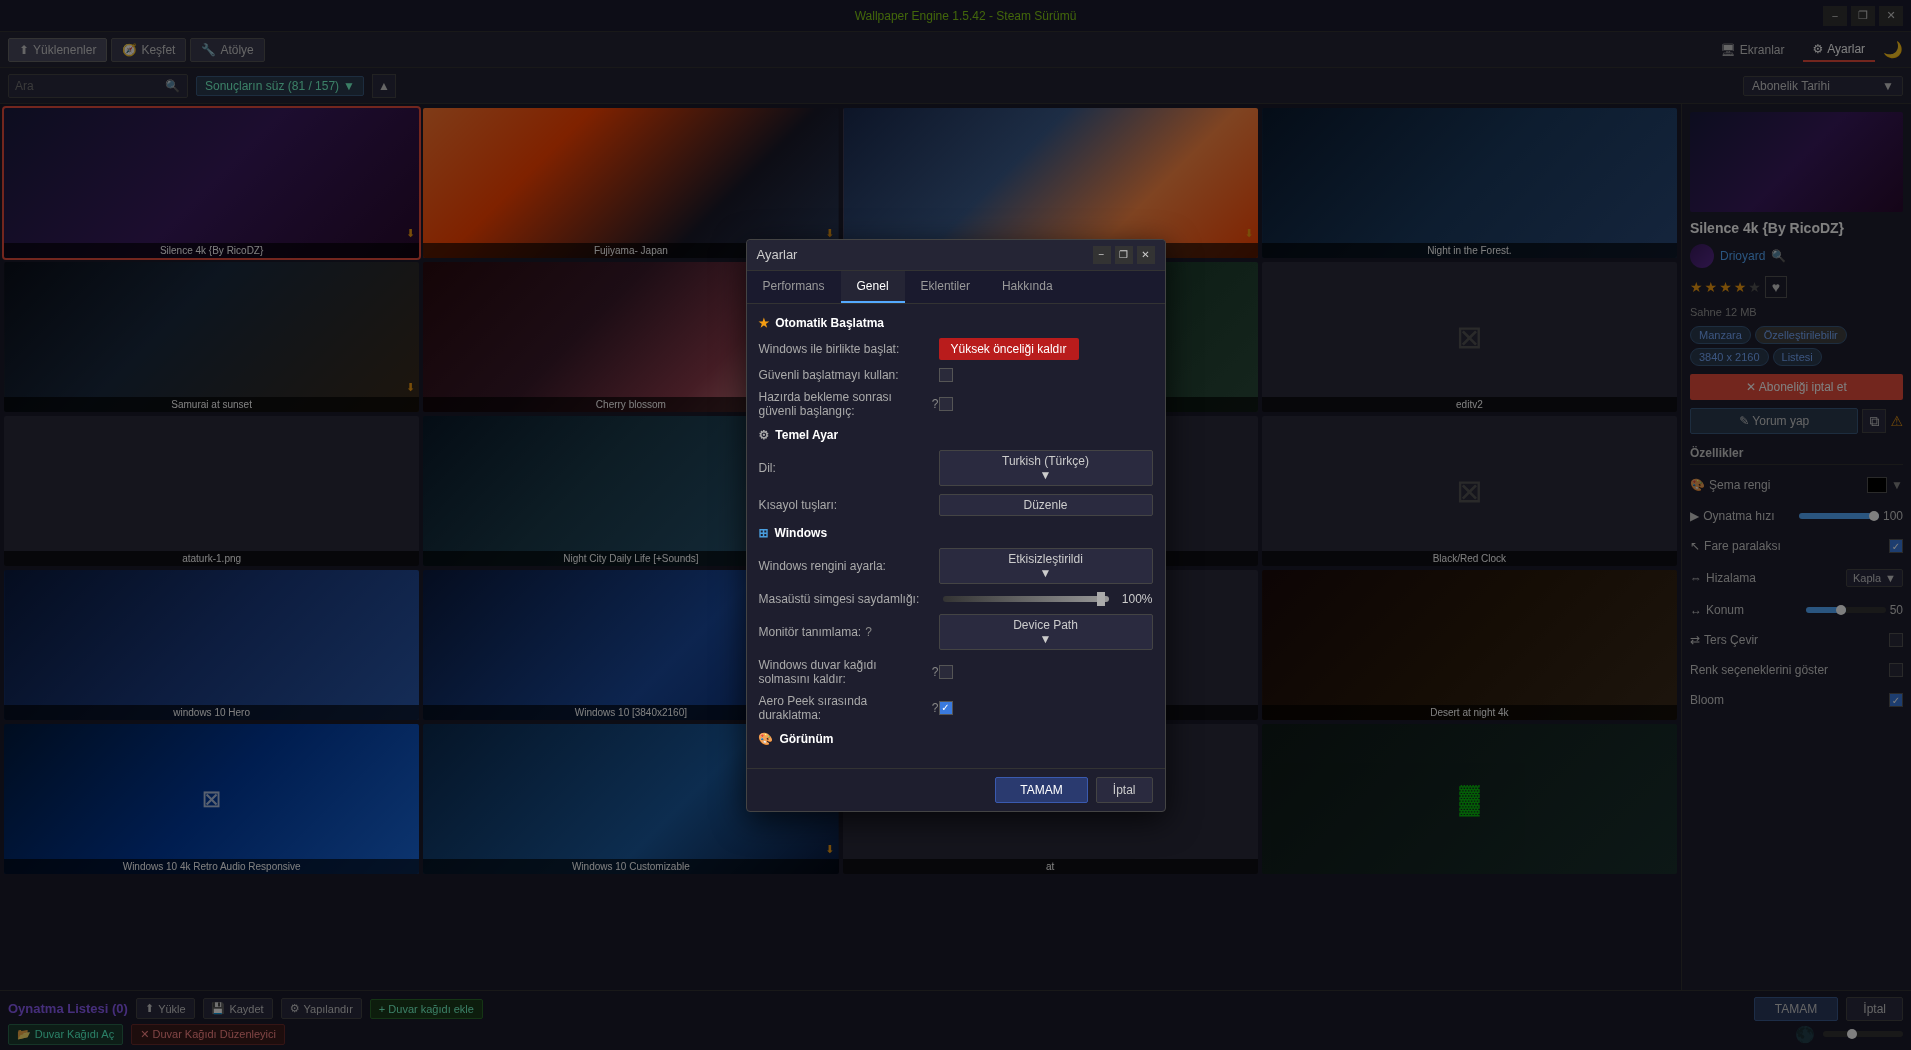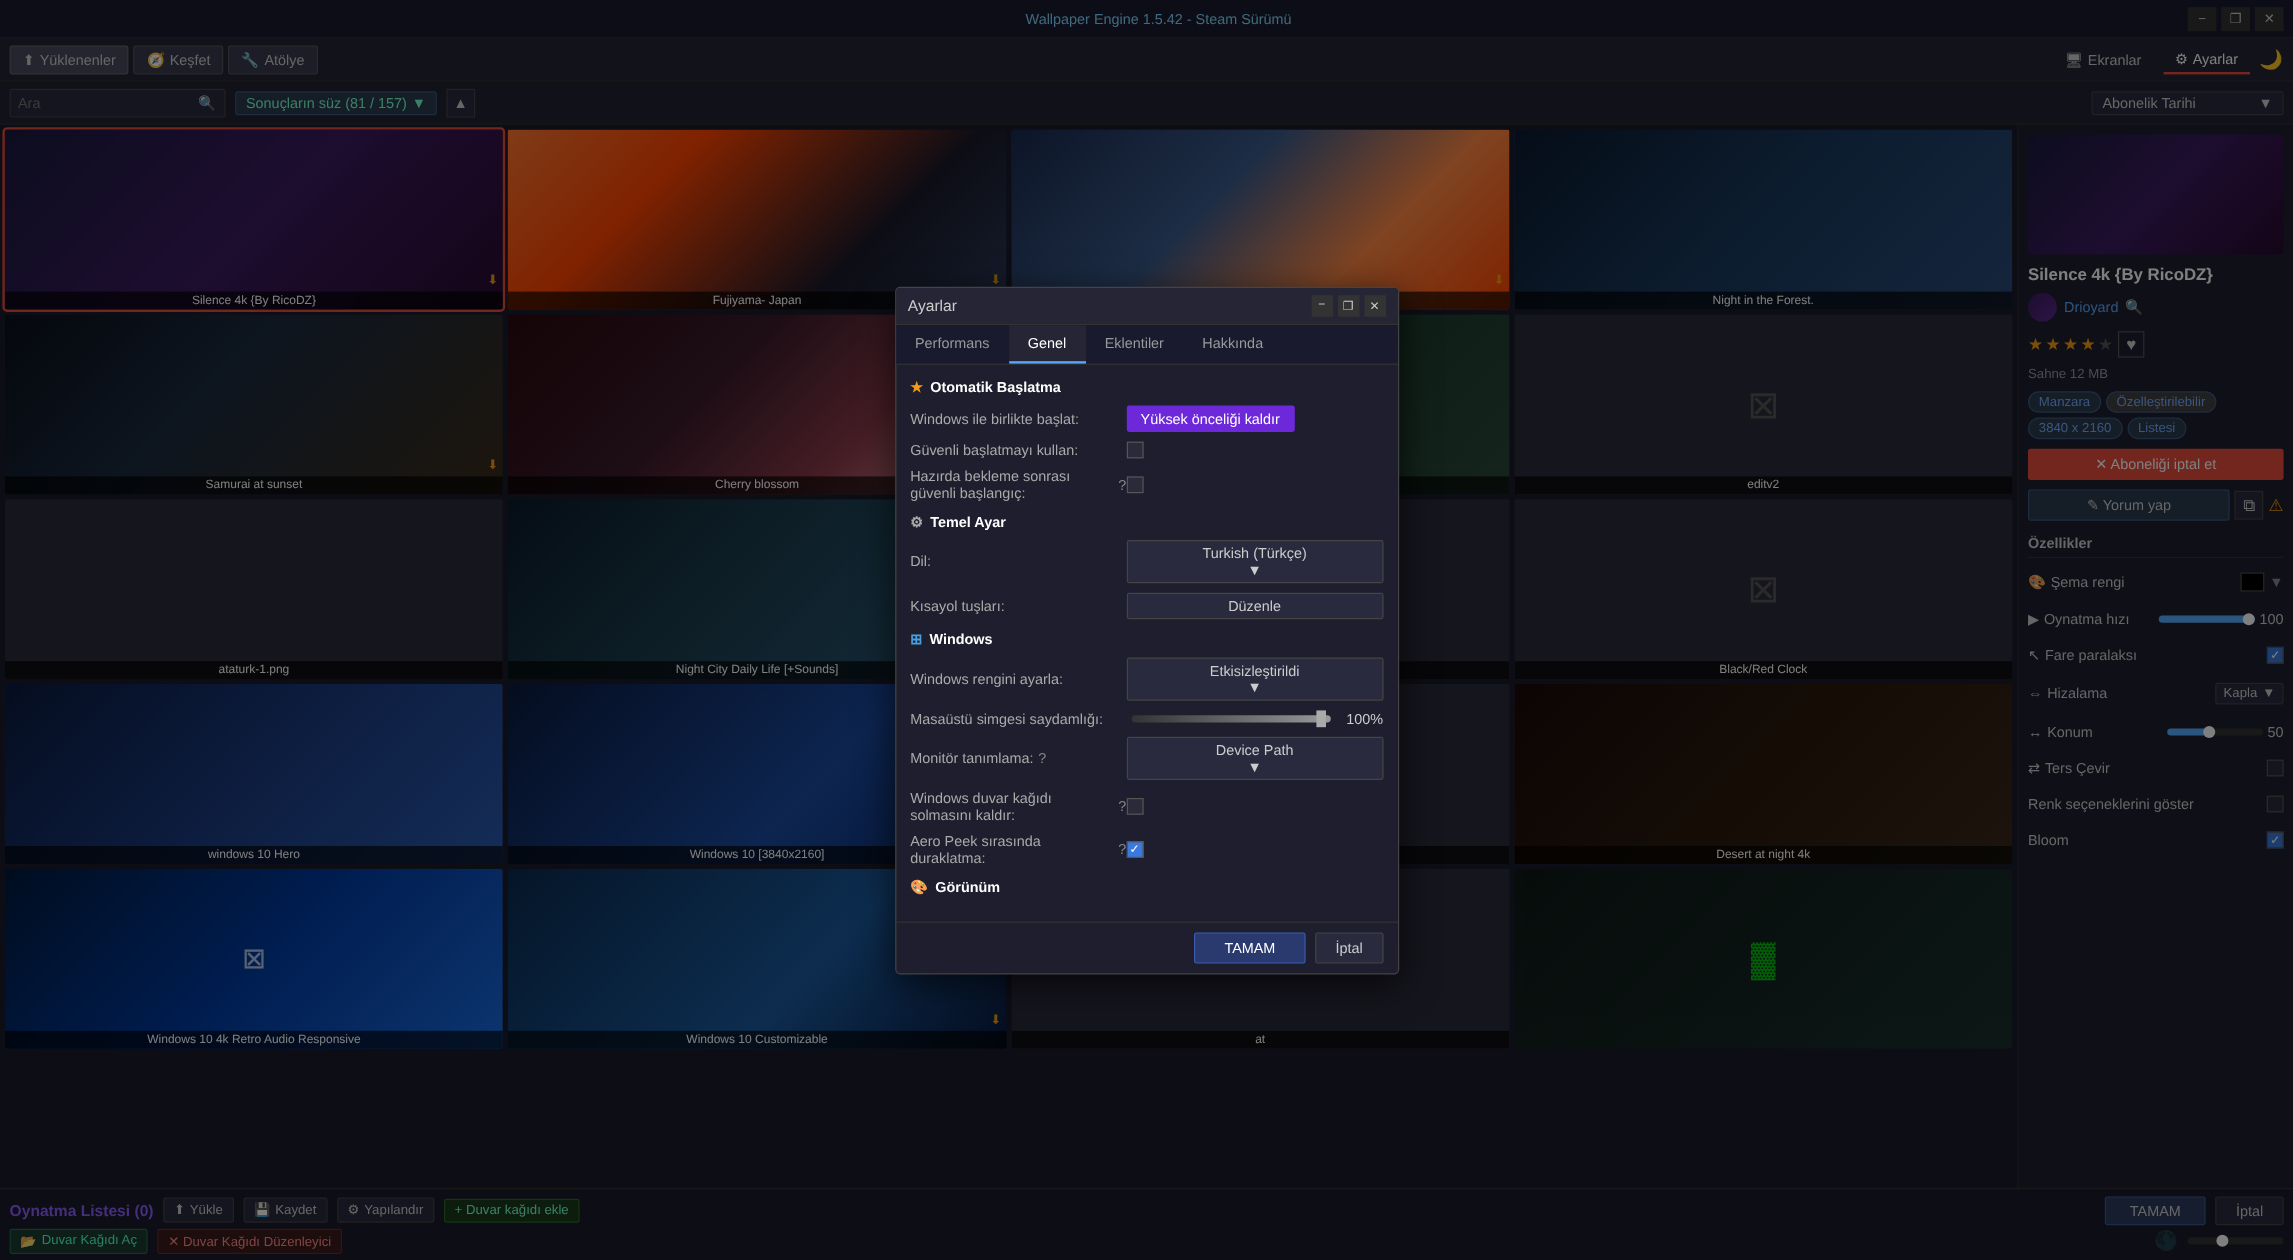--- a/index.html
+++ b/index.html
@@ -21,21 +21,21 @@
       display: flex;
       align-items: center;
       justify-content: space-between;
       padding: 0 8px;
       border-bottom: 1px solid #333;
     }
     .title-bar-title {
       flex: 1;
       text-align: center;
       font-size: 12px;
-      color: #7dd3fc;
+      color: #84cc16;
     }
     .title-bar-controls {
       display: flex;
       gap: 4px;
     }
     .title-bar-btn {
       width: 24px;
       height: 20px;
       background: #333;
       border: none;
@@ -651,21 +651,21 @@
       top: -4px;
       right: 4px;
     }
     .percent-label {
       font-size: 12px;
       color: #ccc;
       min-width: 36px;
       text-align: right;
     }
     .green-highlight {
-      background: #6d28d9;
+      background: #b91c1c;
       border: none;
       color: #fff;
       padding: 4px 12px;
       font-size: 12px;
       cursor: pointer;
       border-radius: 2px;
       min-width: 140px;
     }
     .question-icon {
       color: #888;

